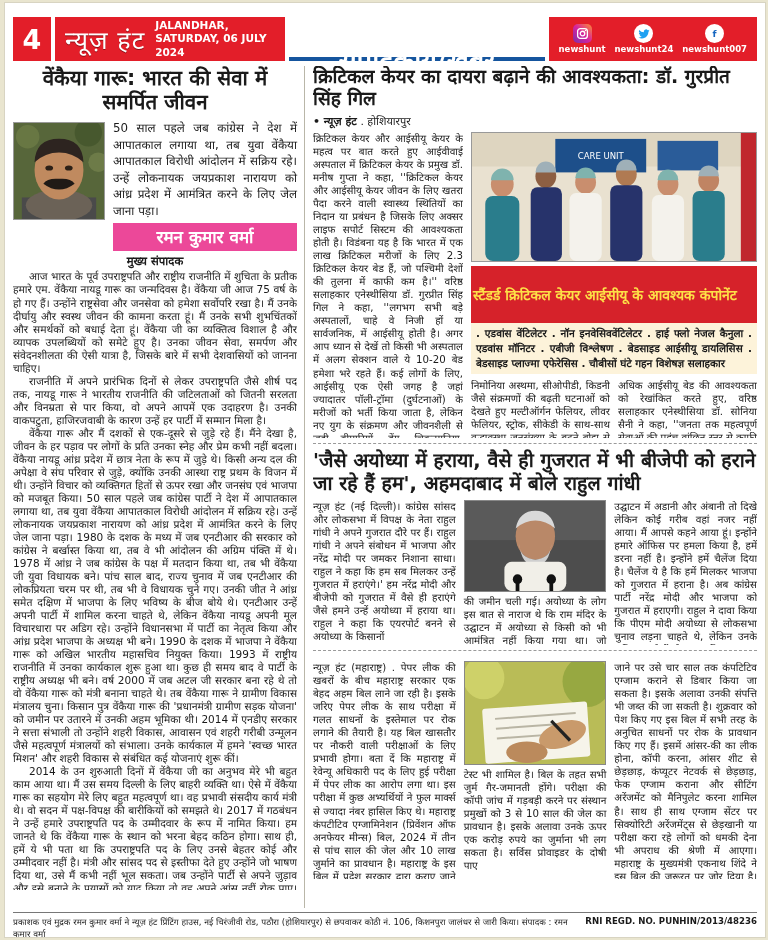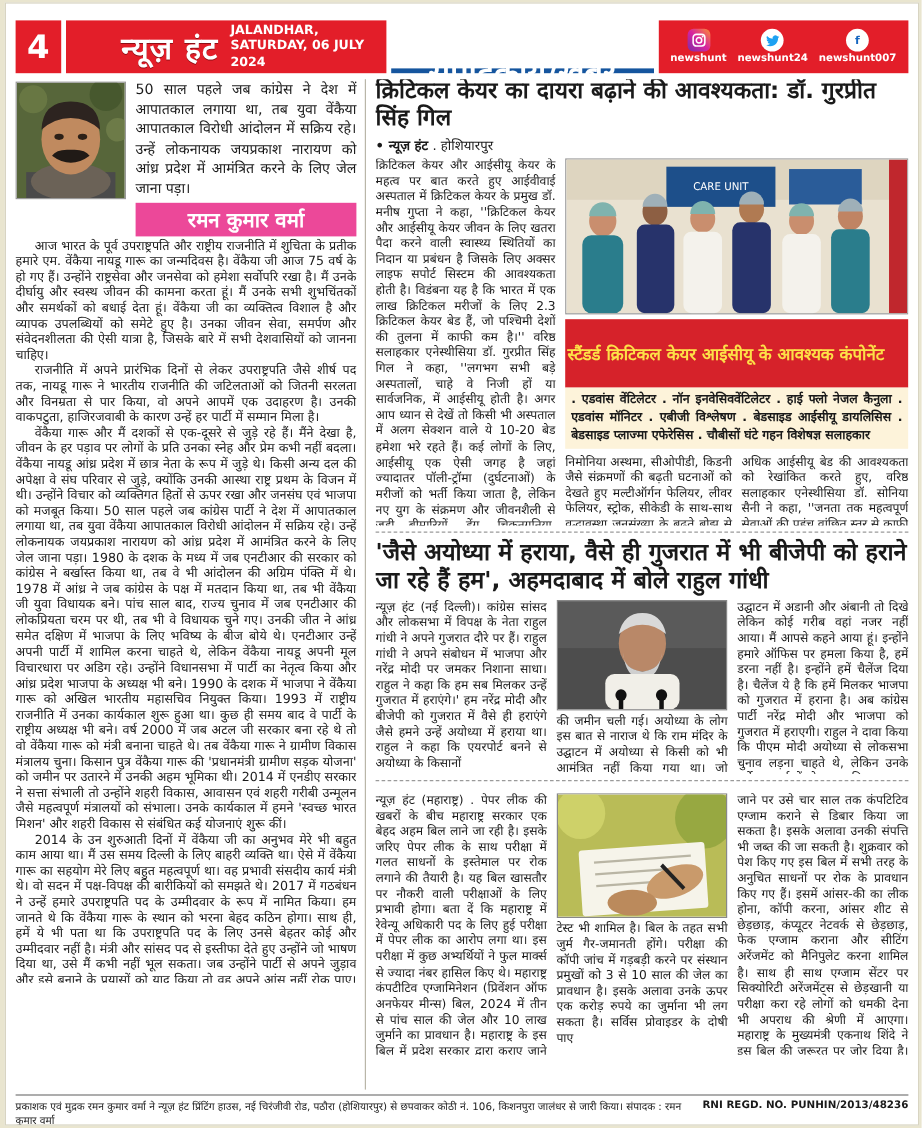--- a/index.html
+++ b/index.html
@@ -6,21 +6,21 @@
   html,body { width:768px; height:940px; }
   body { background:#e9e5cf; font-family:"DejaVu Sans", sans-serif; color:#1a1a1a; }
   .page { position:relative; width:762px; height:936px; margin:2px 0 0 4px; background:#ffffff;
           border:1px solid #d8d4c2; padding:14px 8px 4px 8px; overflow:hidden; }
 
   
   .header { display:flex; align-items:stretch; height:44px; gap:4px; }
   .h-num { background:#e31e29; color:#fff; width:38px; display:flex; align-items:center; justify-content:center;
            font-size:27px; font-weight:bold; }
   .h-brandbox { background:#e31e29; color:#fff; display:flex; align-items:center; gap:10px; padding:0 12px 0 10px; }
-  .h-brand { font-size:25px; font-weight:bold; letter-spacing:1px; text-shadow:0 1px 0 #8e0f16;margin-left:36px; }
+  .h-brand { font-size:25px; font-weight:normal; letter-spacing:1px; text-shadow:0 1px 0 #8e0f16; }
   .h-date { font-size:10.5px; font-weight:bold; line-height:1.25; width:118px; text-transform:uppercase; }
   .h-section { background:#15559e; color:#fff; flex:1; display:flex; align-items:center; justify-content:center;
                font-size:27px; font-weight:bold;margin-top:40px; }
   .h-social { background:#e31e29; color:#fff; display:flex; align-items:center; gap:9px; padding:0 10px; }
   .soc { display:flex; flex-direction:column; align-items:center; gap:1px; cursor:pointer; }
   .soc-label { font-size:8.5px; font-weight:bold; }
   .ic { width:19px; height:19px; border-radius:50%; background:#fff; display:flex; align-items:center; justify-content:center; }
   .ic-ig { border-radius:5px; background:linear-gradient(45deg,#7b2ea8,#d6249f,#fd8d32); }
   .ic svg { display:block; }
 
@@ -116,36 +116,38 @@
             </svg>
         </span>
         <span class="soc-label">newshunt007</span>
       </div>
     </div>
   </div>
 
   <div class="main">
 
     <div class="left-col">
+      <div class="ed-headline">वेंकैया गारू: भारत की सेवा में समर्पित जीवन</div>
       <div class="ed-top">
         <svg class="ed-photo" viewBox="0 0 92 98" preserveAspectRatio="none">
           <rect width="92" height="98" fill="#57663a"></rect>
           <circle cx="14" cy="14" r="12" fill="#6d7c46" opacity="0.8"></circle>
           <circle cx="76" cy="10" r="14" fill="#44552c" opacity="0.8"></circle>
           <circle cx="86" cy="40" r="10" fill="#76854e" opacity="0.7"></circle>
           <rect x="8" y="76" width="76" height="22" fill="#4a4a4a"></rect>
           <ellipse cx="46" cy="84" rx="34" ry="16" fill="#6b6257"></ellipse>
           <ellipse cx="46" cy="48" rx="25" ry="30" fill="#c08a5f"></ellipse>
           <path d="M21 40 Q22 16 46 16 Q70 16 71 40 Q60 30 46 30 Q32 30 21 40" fill="#2d2420"></path>
           <path d="M30 62 Q46 74 62 62 Q58 56 46 57 Q34 56 30 62" fill="#201a16"></path>
           <ellipse cx="36" cy="46" rx="4" ry="2.6" fill="#2c2017"></ellipse>
           <ellipse cx="56" cy="46" rx="4" ry="2.6" fill="#2c2017"></ellipse>
         </svg>
         <div class="ed-intro">50 साल पहले जब कांग्रेस ने देश में आपातकाल लगाया था, तब युवा वेंकैया आपातकाल विरोधी आंदोलन में सक्रिय रहे। उन्हें लोकनायक जयप्रकाश नारायण को आंध्र प्रदेश में आमंत्रित करने के लिए जेल जाना पड़ा।</div>
         <div class="ed-authorbar">रमन कुमार वर्मा</div>
+        <div class="ed-subtitle">मुख्य संपादक</div>
       </div>
       <div class="ed-body">
         <p>आज भारत के पूर्व उपराष्ट्रपति और राष्ट्रीय राजनीति में शुचिता के प्रतीक हमारे एम. वेंकैया नायडू गारू का जन्मदिवस है। वेंकैया जी आज 75 वर्ष के हो गए हैं। उन्होंने राष्ट्रसेवा और जनसेवा को हमेशा सर्वोपरि रखा है। मैं उनके दीर्घायु और स्वस्थ जीवन की कामना करता हूं। मैं उनके सभी शुभचिंतकों और समर्थकों को बधाई देता हूं। वेंकैया जी का व्यक्तित्व विशाल है और व्यापक उपलब्धियों को समेटे हुए है। उनका जीवन सेवा, समर्पण और संवेदनशीलता की ऐसी यात्रा है, जिसके बारे में सभी देशवासियों को जानना चाहिए।</p>
         <p>राजनीति में अपने प्रारंभिक दिनों से लेकर उपराष्ट्रपति जैसे शीर्ष पद तक, नायडू गारू ने भारतीय राजनीति की जटिलताओं को जितनी सरलता और विनम्रता से पार किया, वो अपने आपमें एक उदाहरण है। उनकी वाकपटुता, हाजिरजवाबी के कारण उन्हें हर पार्टी में सम्मान मिला है।</p>
         <p>वेंकैया गारू और मैं दशकों से एक-दूसरे से जुड़े रहे हैं। मैंने देखा है, जीवन के हर पड़ाव पर लोगों के प्रति उनका स्नेह और प्रेम कभी नहीं बदला। वेंकैया नायडू आंध्र प्रदेश में छात्र नेता के रूप में जुड़े थे। किसी अन्य दल की अपेक्षा वे संघ परिवार से जुड़े, क्योंकि उनकी आस्था राष्ट्र प्रथम के विजन में थी। उन्होंने विचार को व्यक्तिगत हितों से ऊपर रखा और जनसंघ एवं भाजपा को मजबूत किया। 50 साल पहले जब कांग्रेस पार्टी ने देश में आपातकाल लगाया था, तब युवा वेंकैया आपातकाल विरोधी आंदोलन में सक्रिय रहे। उन्हें लोकनायक जयप्रकाश नारायण को आंध्र प्रदेश में आमंत्रित करने के लिए जेल जाना पड़ा। 1980 के दशक के मध्य में जब एनटीआर की सरकार को कांग्रेस ने बर्खास्त किया था, तब वे भी आंदोलन की अग्रिम पंक्ति में थे। 1978 में आंध्र ने जब कांग्रेस के पक्ष में मतदान किया था, तब भी वेंकैया जी युवा विधायक बने। पांच साल बाद, राज्य चुनाव में जब एनटीआर की लोकप्रियता चरम पर थी, तब भी वे विधायक चुने गए। उनकी जीत ने आंध्र समेत दक्षिण में भाजपा के लिए भविष्य के बीज बोये थे। एनटीआर उन्हें अपनी पार्टी में शामिल करना चाहते थे, लेकिन वेंकैया नायडू अपनी मूल विचारधारा पर अडिग रहे। उन्होंने विधानसभा में पार्टी का नेतृत्व किया और आंध्र प्रदेश भाजपा के अध्यक्ष भी बने। 1990 के दशक में भाजपा ने वेंकैया गारू को अखिल भारतीय महासचिव नियुक्त किया। 1993 में राष्ट्रीय राजनीति में उनका कार्यकाल शुरू हुआ था। कुछ ही समय बाद वे पार्टी के राष्ट्रीय अध्यक्ष भी बने। वर्ष 2000 में जब अटल जी सरकार बना रहे थे तो वो वेंकैया गारू को मंत्री बनाना चाहते थे। तब वेंकैया गारू ने ग्रामीण विकास मंत्रालय चुना। किसान पुत्र वेंकैया गारू की 'प्रधानमंत्री ग्रामीण सड़क योजना' को जमीन पर उतारने में उनकी अहम भूमिका थी। 2014 में एनडीए सरकार ने सत्ता संभाली तो उन्होंने शहरी विकास, आवासन एवं शहरी गरीबी उन्मूलन जैसे महत्वपूर्ण मंत्रालयों को संभाला। उनके कार्यकाल में हमने 'स्वच्छ भारत मिशन' और शहरी विकास से संबंधित कई योजनाएं शुरू कीं।</p>
         <p>2014 के उन शुरुआती दिनों में वेंकैया जी का अनुभव मेरे भी बहुत काम आया था। मैं उस समय दिल्ली के लिए बाहरी व्यक्ति था। ऐसे में वेंकैया गारू का सहयोग मेरे लिए बहुत महत्वपूर्ण था। वह प्रभावी संसदीय कार्य मंत्री थे। वो सदन में पक्ष-विपक्ष की बारीकियों को समझते थे। 2017 में गठबंधन ने उन्हें हमारे उपराष्ट्रपति पद के उम्मीदवार के रूप में नामित किया। हम जानते थे कि वेंकैया गारू के स्थान को भरना बेहद कठिन होगा। साथ ही, हमें ये भी पता था कि उपराष्ट्रपति पद के लिए उनसे बेहतर कोई और उम्मीदवार नहीं है। मंत्री और सांसद पद से इस्तीफा देते हुए उन्होंने जो भाषण दिया था, उसे मैं कभी नहीं भूल सकता। जब उन्होंने पार्टी से अपने जुड़ाव और इसे बनाने के प्रयासों को याद किया तो वह अपने आंसू नहीं रोक पाए। वह राज्यसभा के एक उत्कृष्ट सभापति थे, जिन्होंने सुनिश्चित किया कि युवा सांसदों, महिला सांसदों और पहली बार चुने गए सांसदों को बोलने का अवसर मिले। उन्होंने सदन में उपस्थिति पर बहुत जोर दिया, समितियों को अधिक प्रभावी बनाया। उन्होंने सदन में बहस के स्तर को भी ऊंचा उठाया। जब अनुच्छेद 370 और 35 (ए) को हटाने का निर्णय राज्यसभा के पटल पर रखा गया, तो वेंकैया गारू ही सभापति थे। वह युवा जिसने डॉ. श्यामा प्रसाद मुखर्जी के एक विधान, एक निशान, एक प्रधान के संकल्प के लिए अपना जीवन समर्पित किया था, जब वह सपना पूरा हुआ तो वह सभापति के पद पर आसीन था। किसी निष्ठावान देशभक्त के जीवन में इससे बड़ा समय और क्या होगा! वेंकैया गारू एक उत्साही पाठक और लेखक भी हैं। दिल्ली के लोगों के बीच उन्हें उस व्यक्ति के रूप में जाना जाता है जो शहर में गौरवशाली तेलुगु संस्कृति लेकर आए। वेंकैया गारू भोजन प्रेमी हैं और शानदार मेजबानी करना जानते हैं। फिटनेस के प्रति उनकी प्रतिबद्धता इससे झलकती है कि वह अब भी बैडमिंटन खेलना और ब्रिस्क वॉक करना पसंद करते हैं। वेंकैया गारू अब भी देश के लिए जरूरी मुद्दों और विकास कार्यों पर मुझसे चर्चा करते हैं। हाल ही में जब हमारी सरकार तीसरी बार सत्ता में लौटी, तो वह बहुत खुश हुए। मुझे आशा है कि युवा कार्यकर्ता, निर्वाचित प्रतिनिधि और सेवा करने का जुनून रखने वाले सभी लोग उनके जीवन से सीख लेंगे और उन मूल्यों को अपनाएंगे। यह वेंकैया गारू जैसे लोग ही हैं जो राष्ट्र को बेहतर और जीवंत बनाते हैं।</p>
       </div>
     </div>
 
     <div class="right-col">

